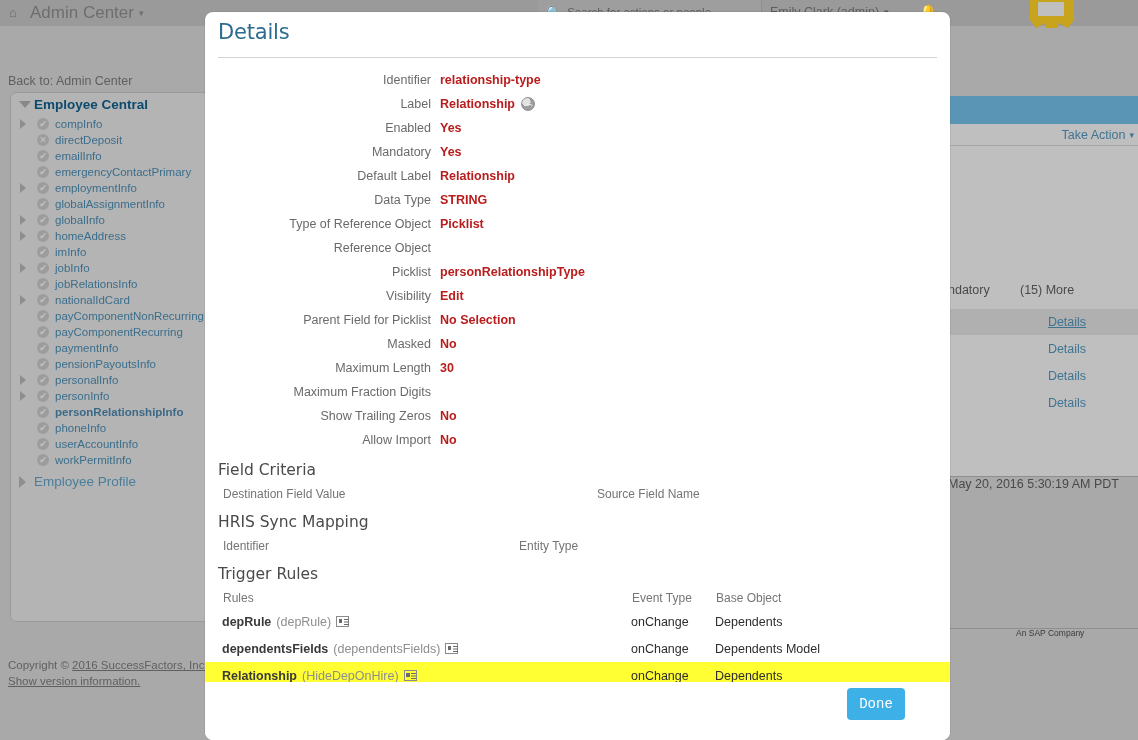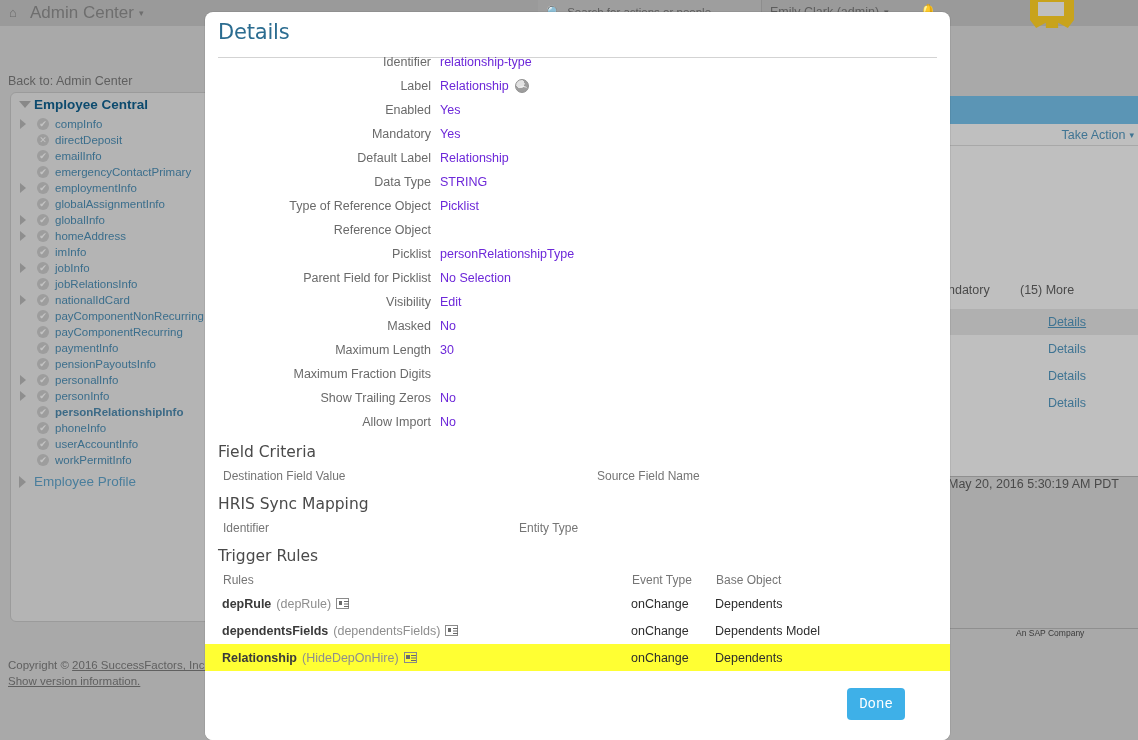--- a/index.html
+++ b/index.html
@@ -196,37 +196,37 @@
     font-family: "DejaVu Sans", sans-serif;
     font-weight: normal;
     letter-spacing: -0.2px;
   }
   #modal-title-rule {
     position: absolute; left: 13px; top: 45px; width: 719px; height: 1px;
     background: #d3d3d3;
   }
 
   #modal-body {
-    position: absolute; left: 0; top: 34px; width: 900px; height: 636px;
+    position: absolute; left: 0; top: 52px; width: 900px; height: 636px;
     overflow: hidden;
   }
 
   
   .dl { padding-top: 4px; }
   .dl-row {
     display: flex; height: 24px; align-items: center;
   }
   .dl-lab {
     width: 235px; text-align: right; padding-right: 9px;
     font-size: 12.5px; color: #6a6a6a;
     font-family: "Liberation Sans", sans-serif;
   }
   .dl-val {
-    font-size: 12.5px; color: #6d28d9;
-    display: flex; align-items: flex-end; gap: 6px;
+    font-size: 12.5px; color: #b91c1c;
+    display: flex; align-items: flex-end; gap: 6px; font-weight: bold;
   }
   .globe-ico {
     display: inline-block; width: 14px; height: 14px; border-radius: 50%;
     background: radial-gradient(circle at 35% 32%, #e2e2e2 0 38%, #9d9d9d 39% 100%);
     border: 1px solid #8f8f8f;
     position: relative;
   }
   .globe-ico::before {
     content:''; position:absolute; left:3px; top:6px;
     width: 8px; height: 4px; border-top: 1px solid #f0f0f0;
@@ -516,29 +516,29 @@
             <span></span>
           </div>
         </div>
         <div class="dl-row">
           <div class="dl-lab">Picklist</div>
           <div class="dl-val">
             <span>personRelationshipType</span>
           </div>
         </div>
         <div class="dl-row">
+          <div class="dl-lab">Visibility</div>
+          <div class="dl-val">
+            <span>Edit</span>
+          </div>
+        </div>
+        <div class="dl-row">
           <div class="dl-lab">Parent Field for Picklist</div>
           <div class="dl-val">
             <span>No Selection</span>
-          </div>
-        </div>
-        <div class="dl-row">
-          <div class="dl-lab">Visibility</div>
-          <div class="dl-val">
-            <span>Edit</span>
           </div>
         </div>
         <div class="dl-row">
           <div class="dl-lab">Masked</div>
           <div class="dl-val">
             <span>No</span>
           </div>
         </div>
         <div class="dl-row">
           <div class="dl-lab">Maximum Length</div>

